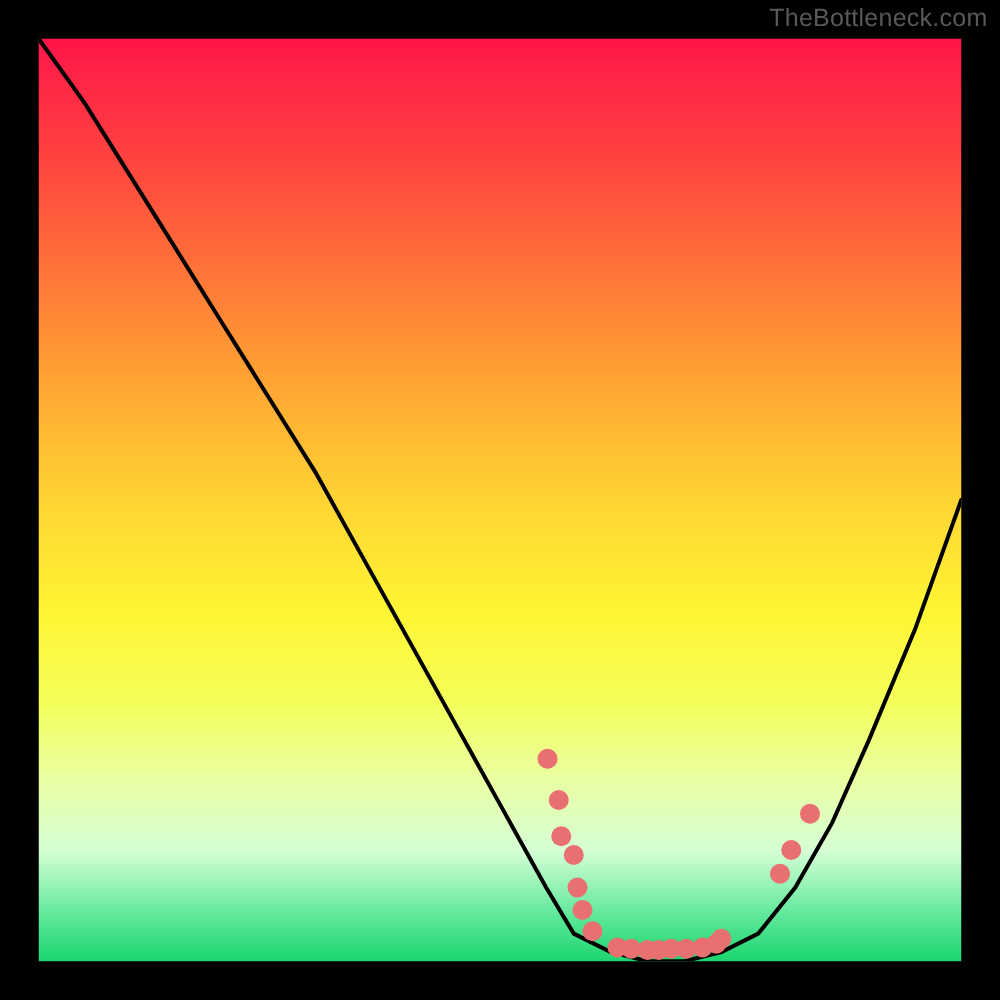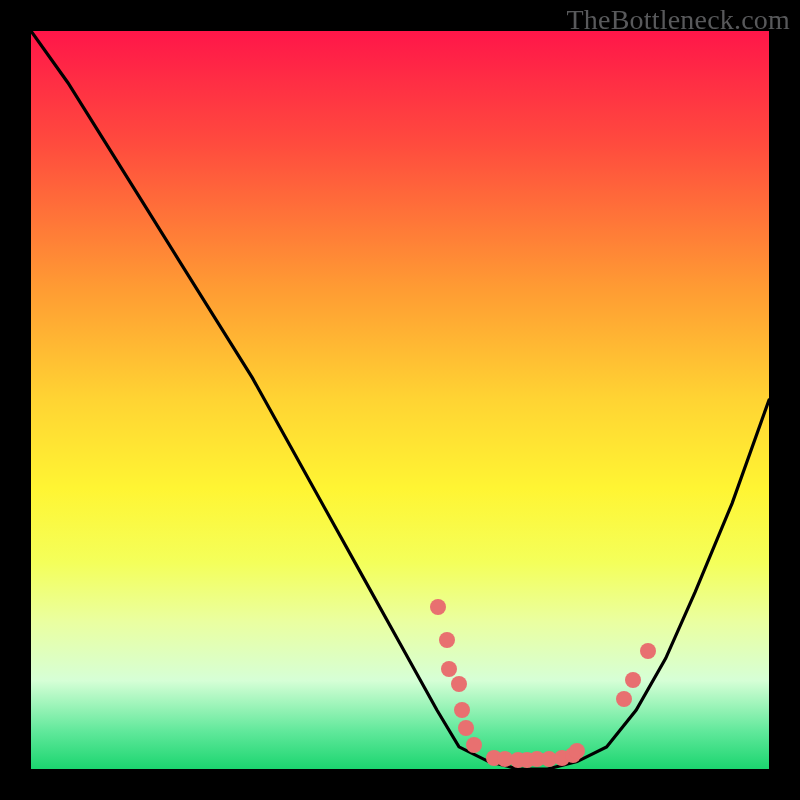--- a/index.html
+++ b/index.html
@@ -7,22 +7,22 @@
   .frame {
     position: relative;
     width: 800px;
     height: 800px;
     background: #000;
   }
   .watermark {
     position: absolute;
     top: 4px;
     right: 10px;
-    font-family: Liberation Serif, serif;
-    font-size: 28px;
+    font-family: Liberation Sans, sans-serif;
+    font-size: 20px;
     color: #58595b;
     letter-spacing: 0.2px;
   }
   .plot-area {
     position: absolute;
     left: 31px;
     top: 31px;
     width: 738px;
     height: 738px;
     background: linear-gradient(to bottom,

